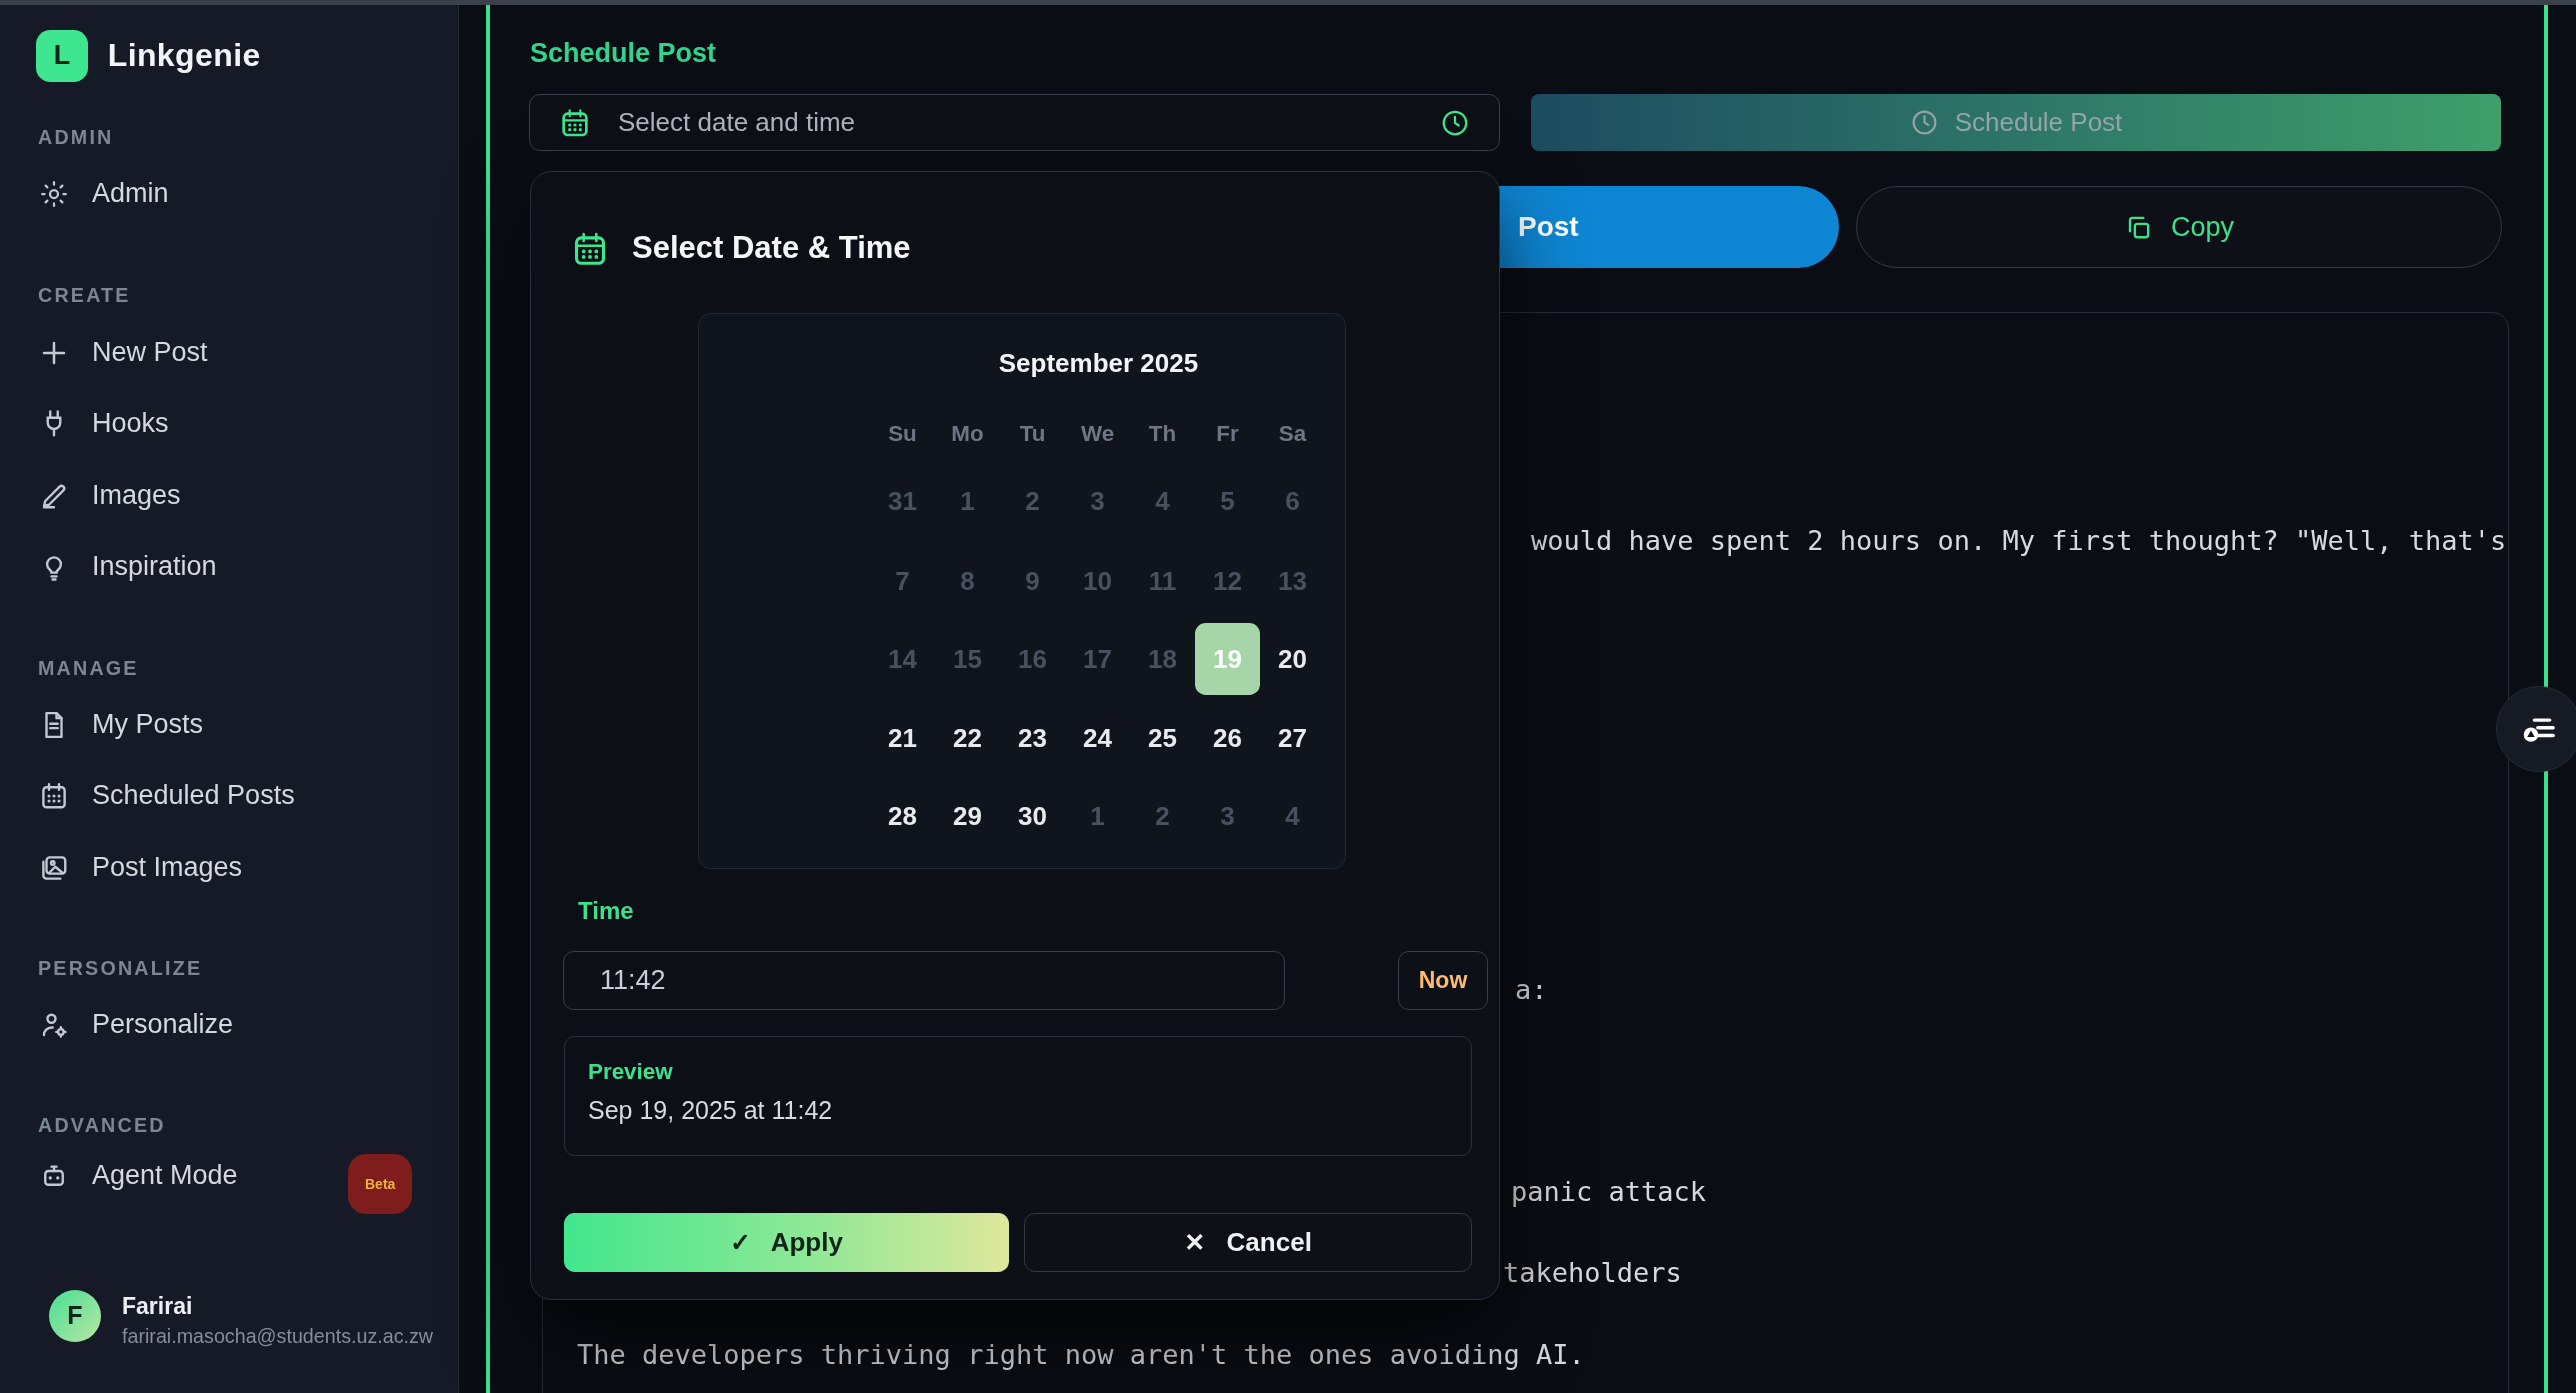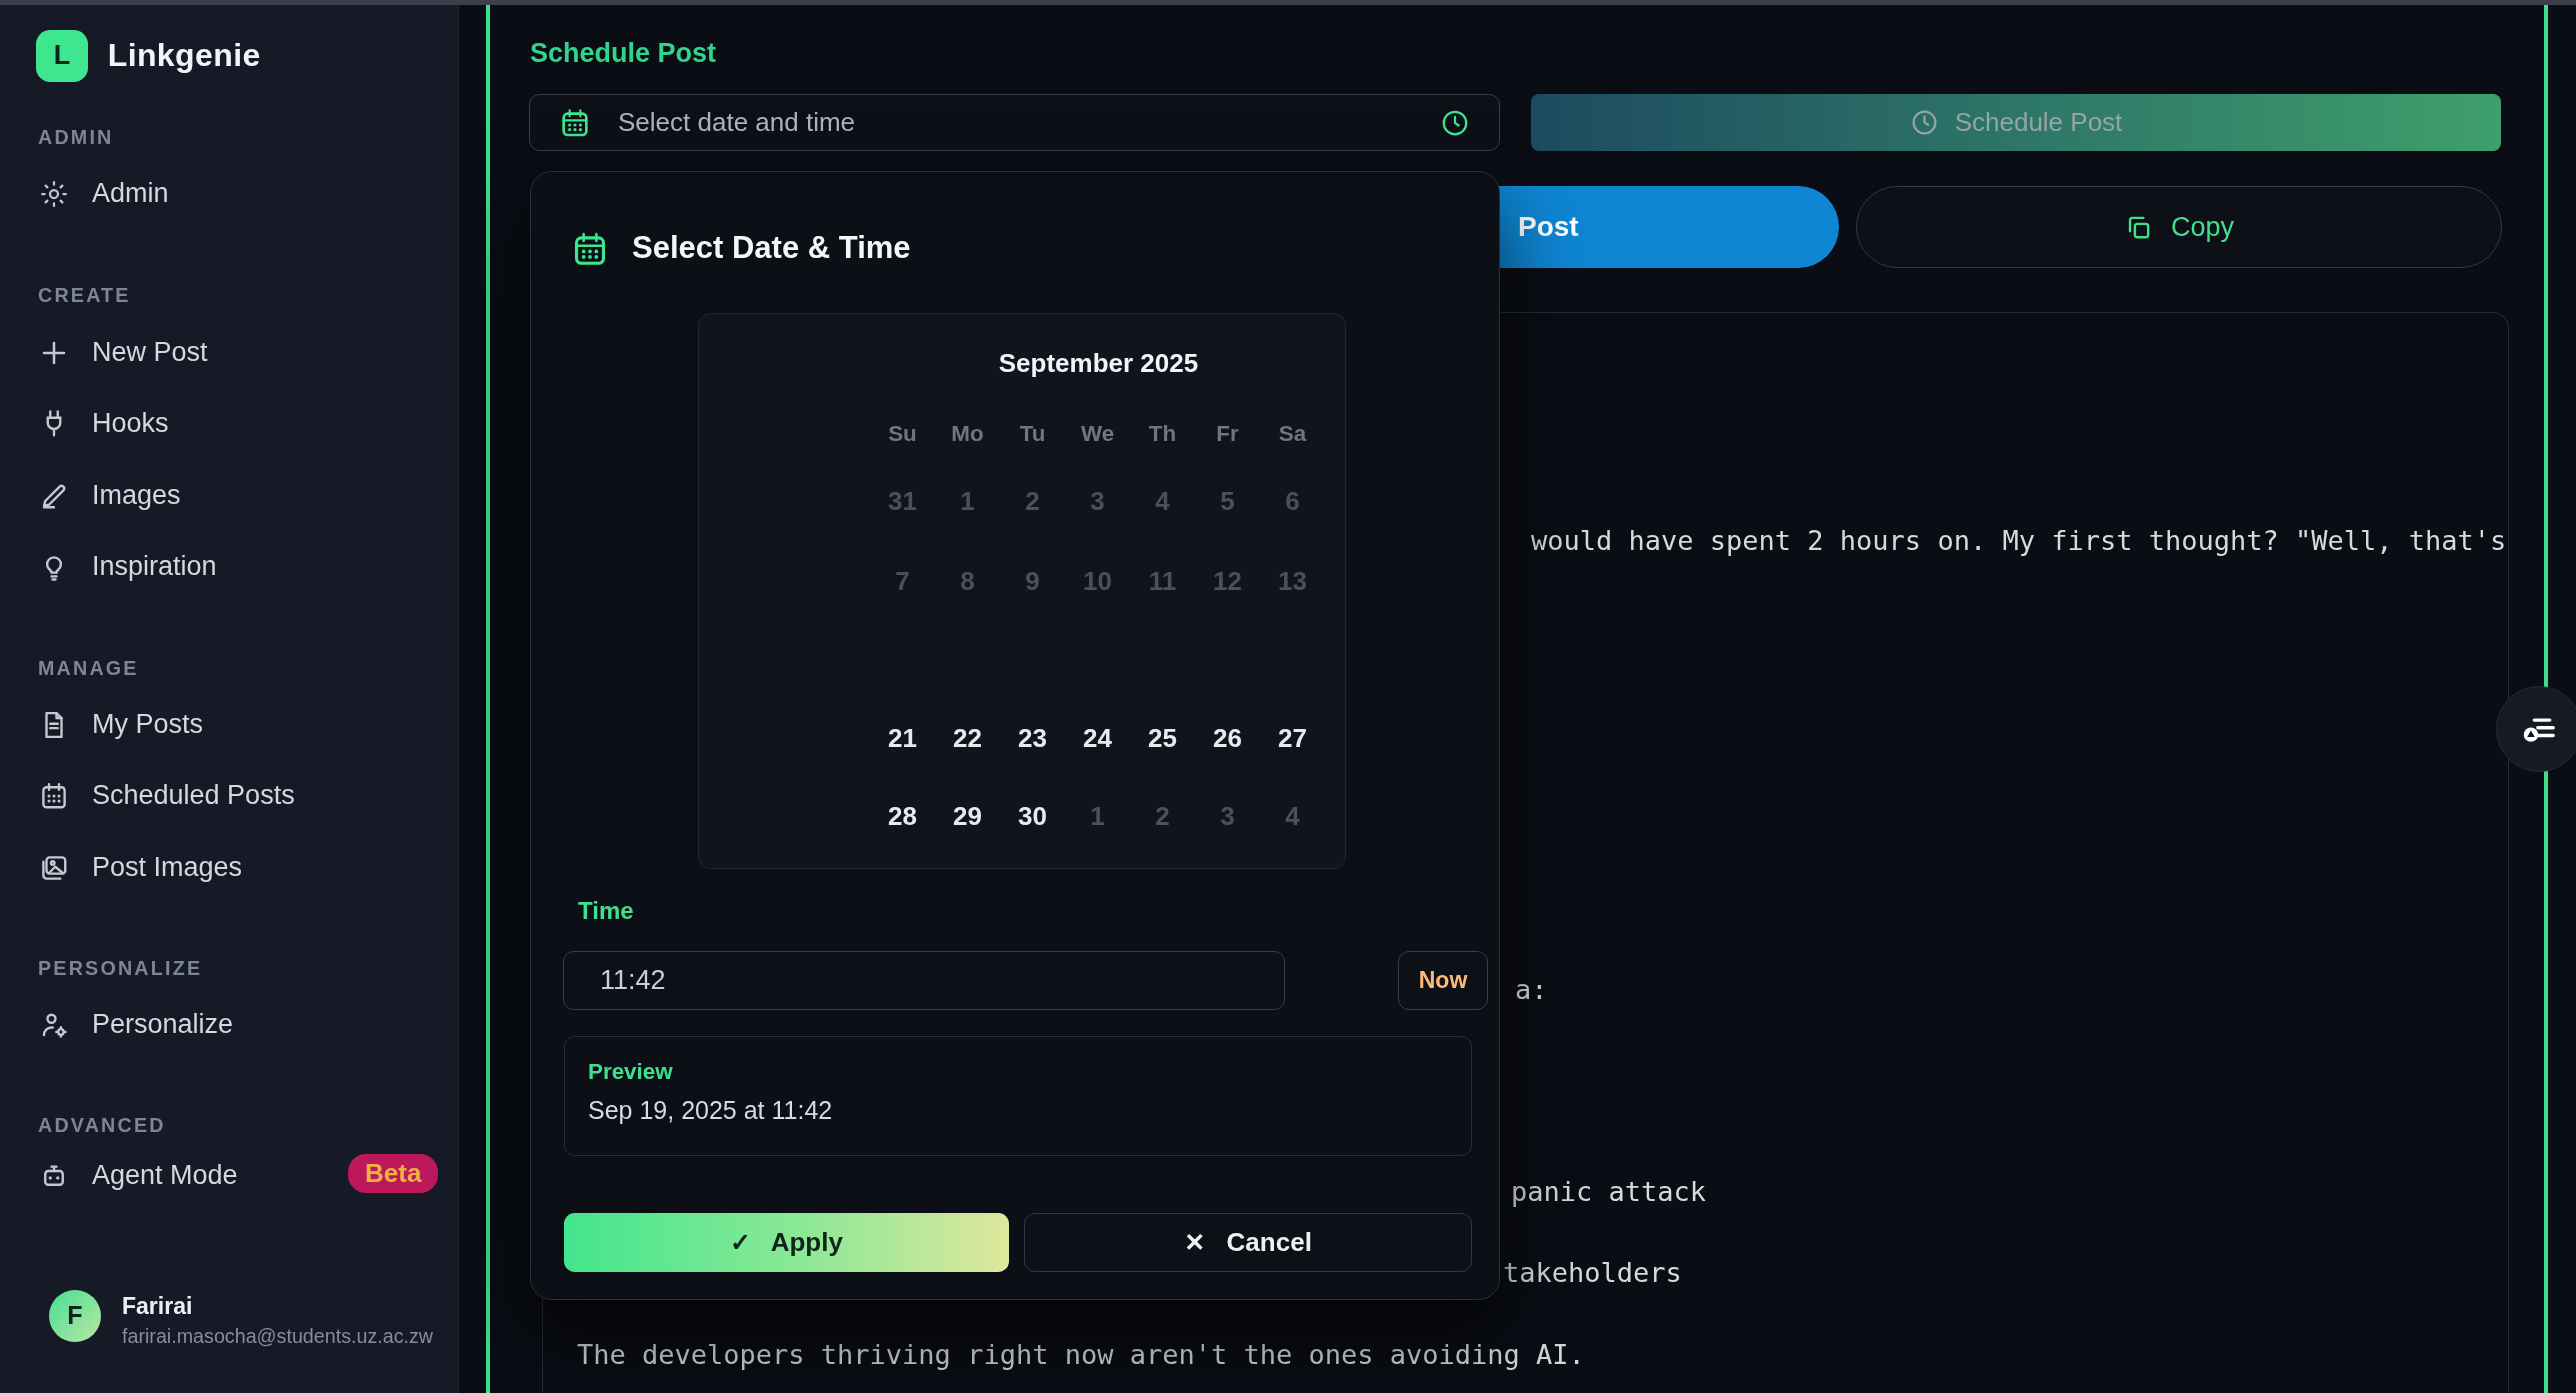--- a/index.html
+++ b/index.html
@@ -14,22 +14,22 @@
   .brand{position:absolute;left:36px;top:29.5px;display:flex;align-items:center;gap:19.7px;}
   .logo-badge{width:52px;height:52px;border-radius:14.3px;background:#3ee68f;display:flex;
               align-items:center;justify-content:center;color:#10241a;font-size:27px;font-weight:700;}
   .brand-name{color:#f2f4f7;font-size:32px;font-weight:600;letter-spacing:0.4px;}
   .sec-head{position:absolute;left:38px;color:#7e8694;font-size:19.7px;font-weight:700;
             letter-spacing:2.2px;}
   .side-item{position:absolute;left:0;width:458px;height:57px;display:flex;align-items:center;
              gap:23px;padding-left:39px;box-sizing:border-box;color:#d5d9df;font-size:27px;
              font-weight:500;cursor:pointer;}
   .side-item .ic{width:30px;height:30px;flex:0 0 30px;display:flex;align-items:center;color:#c3c9d2;}
-  .beta-pill{position:absolute;left:348px;top:0px;margin-left:0;background:#be185d;color:#edb33f;
-             font-size:26px;font-weight:700;border-radius:18px;padding:4px 17px;}
+  .beta-pill{position:absolute;left:348px;top:0px;margin-left:0;background:#7f1d1d;color:#edb33f;
+             font-size:14px;font-weight:700;border-radius:18px;padding:22px 17px;}
   .user-box{position:absolute;left:0;top:1277px;width:458px;height:116px;}
   .avatar{position:absolute;left:49px;top:12.5px;width:52px;height:52px;border-radius:50%;
           background:linear-gradient(135deg,#46e093,#b9e6a4);display:flex;align-items:center;
           justify-content:center;color:#0f241a;font-size:25px;font-weight:700;}
   .u-name{position:absolute;left:122px;top:16px;color:#eceff3;font-size:23px;font-weight:600;}
   .u-mail{position:absolute;left:122px;top:48px;color:#868d99;font-size:19.7px;}
 
   
   .vline{position:absolute;top:0;width:3.6px;height:1394px;background:#3ce08c;z-index:6;}
   .page-title{position:absolute;left:530px;top:38px;color:#30d48c;font-size:27px;font-weight:600;}
@@ -318,20 +318,29 @@
         </div>
         <div class="cal-row" style="top:231px">
           <span class="cal-day dim">7</span>
           <span class="cal-day dim">8</span>
           <span class="cal-day dim">9</span>
           <span class="cal-day dim">10</span>
           <span class="cal-day dim">11</span>
           <span class="cal-day dim">12</span>
           <span class="cal-day dim">13</span>
         </div>
+        <div class="cal-row" style="top:309px">
+          <span class="cal-day dim">14</span>
+          <span class="cal-day dim">15</span>
+          <span class="cal-day dim">16</span>
+          <span class="cal-day dim">17</span>
+          <span class="cal-day dim">18</span>
+          <span class="cal-day sel">19</span>
+          <span class="cal-day">20</span>
+        </div>
         <div class="cal-row" style="top:388px">
           <span class="cal-day">21</span>
           <span class="cal-day">22</span>
           <span class="cal-day">23</span>
           <span class="cal-day">24</span>
           <span class="cal-day">25</span>
           <span class="cal-day">26</span>
           <span class="cal-day">27</span>
         </div>
         <div class="cal-row" style="top:466px">

